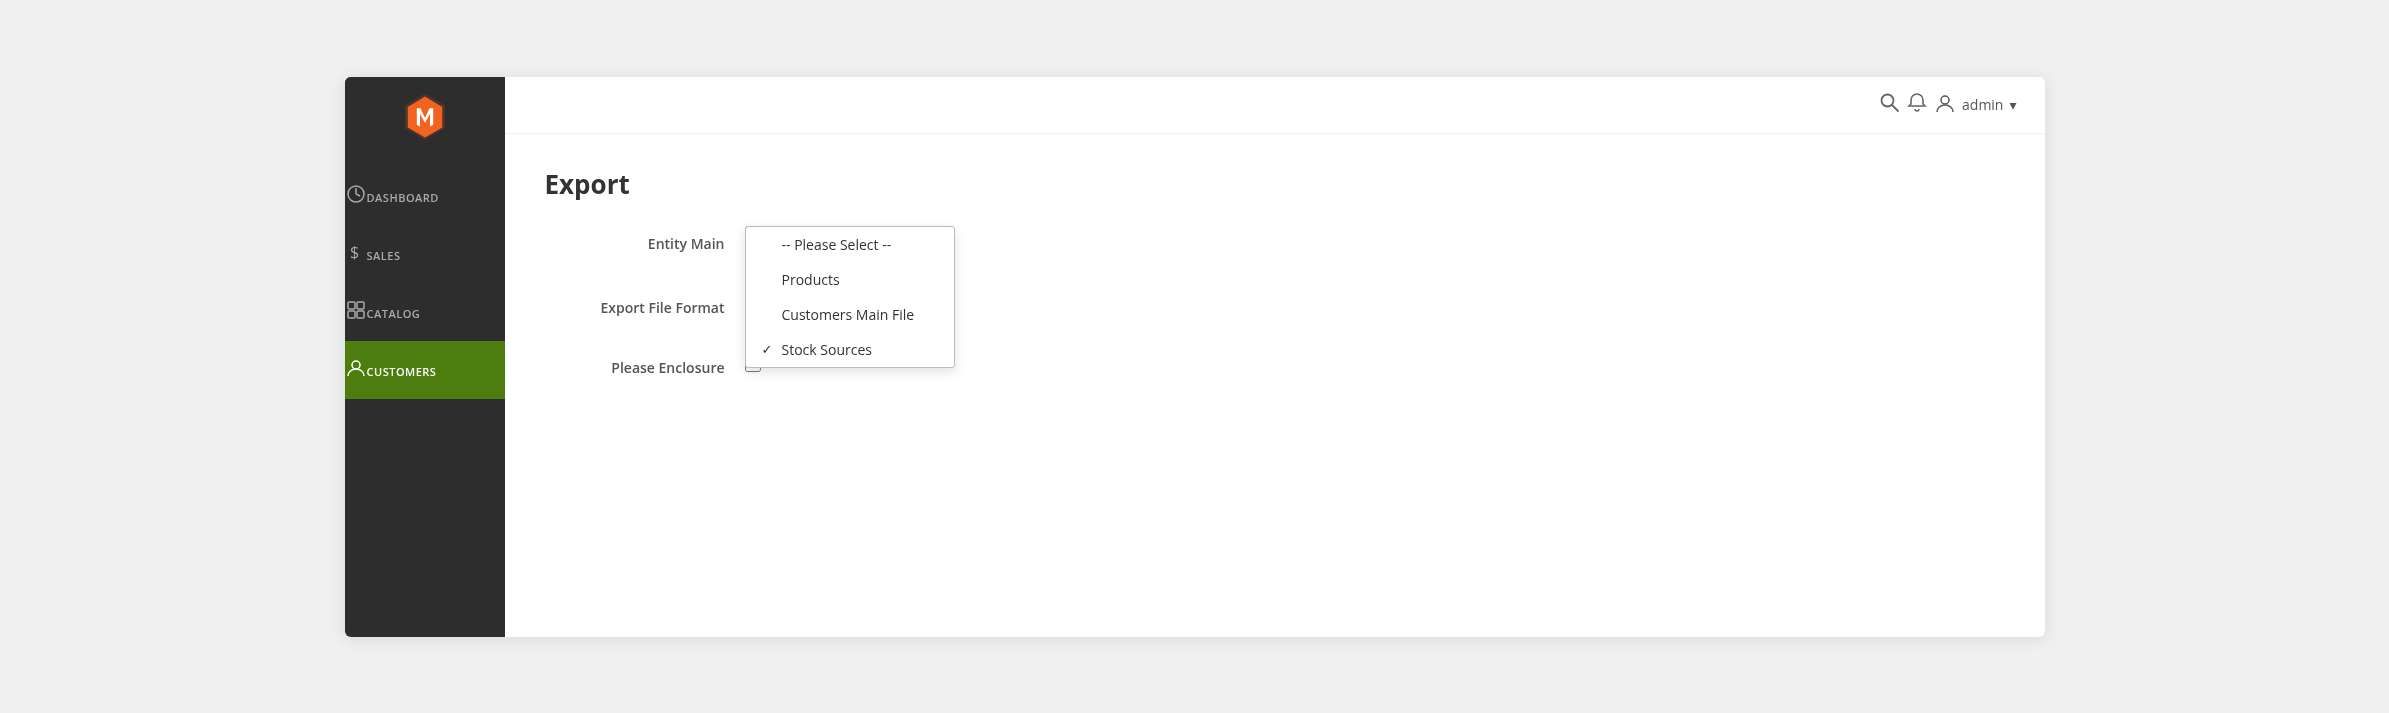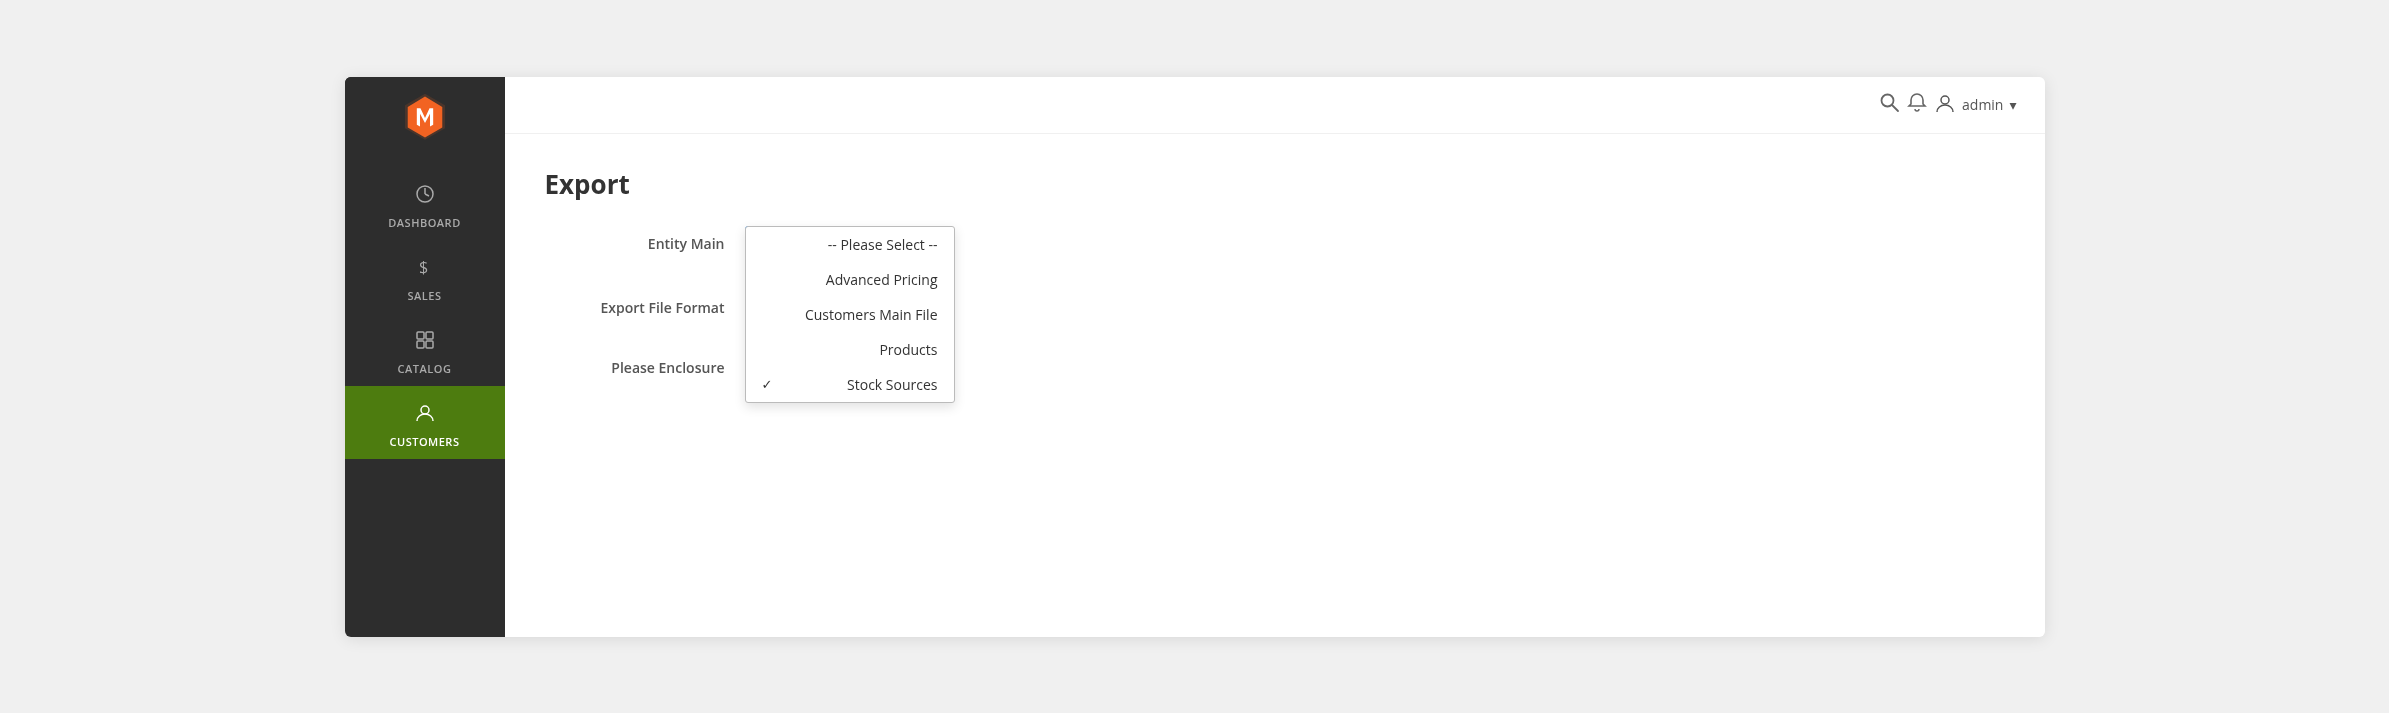--- a/index.html
+++ b/index.html
@@ -51,21 +51,21 @@
       width: 100%;
       flex: 1;
       display: flex;
       flex-direction: column;
       align-items: center;
       padding-top: 10px;
     }
     .sidebar-item {
       width: 100%;
       display: flex;
-      flex-direction: column;
+      flex-direction: row;
       align-items: center;
       padding: 14px 0 10px;
       cursor: pointer;
       color: #aaa;
       transition: background 0.2s;
     }
     .sidebar-item.active {
       background: #4d7c0f;
       color: #fff;
     }
@@ -180,21 +180,20 @@
     }
     .dropdown-item {
       padding: 8px 16px;
       font-size: 14px;
       color: #333;
       cursor: pointer;
       display: flex;
       align-items: center;
       gap: 6px;
       white-space: nowrap;
-      justify-content: space-between;
     }
     .dropdown-item.selected {
       font-weight: 500;
     }
     .dropdown-item .check {
       width: 14px;
       font-size: 13px;
       color: #333;
     }
     
@@ -343,29 +342,25 @@
               <span style="font-size:11px; color:#888;">▾</span>
             </div>
 
             <div class="dropdown-menu">
               <div class="dropdown-item">
                 <span class="check">&nbsp;</span>
                 <span>-- Please Select --</span>
               </div>
               <div class="dropdown-item">
                 <span class="check">&nbsp;</span>
-                <span>Advanced Pricing</span>
+                <span>Products</span>
               </div>
               <div class="dropdown-item">
                 <span class="check">&nbsp;</span>
                 <span>Customers Main File</span>
-              </div>
-              <div class="dropdown-item">
-                <span class="check">&nbsp;</span>
-                <span>Products</span>
               </div>
               <div class="dropdown-item selected">
                 <span class="check">✓</span>
                 <span>Stock Sources</span>
               </div>
             </div>
           </div>
         </div>
 
         <div class="form-row">

